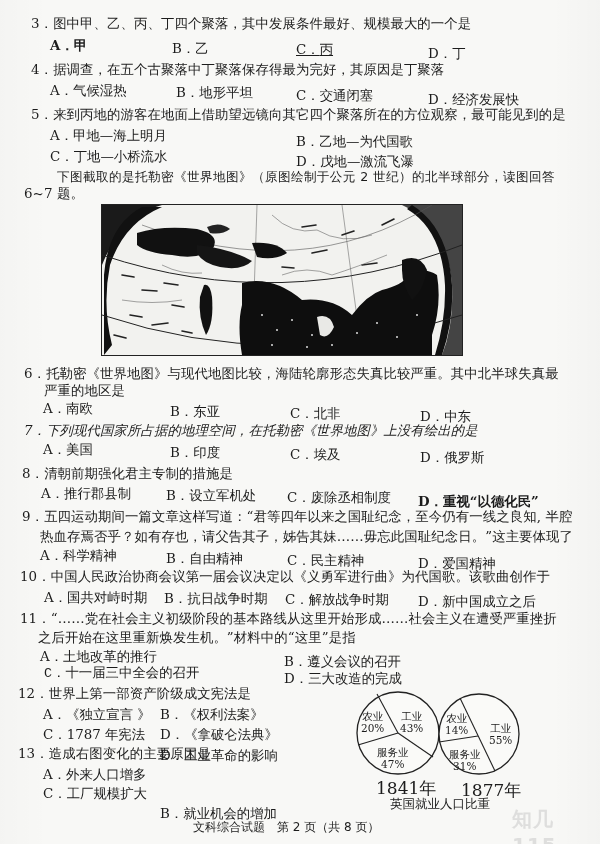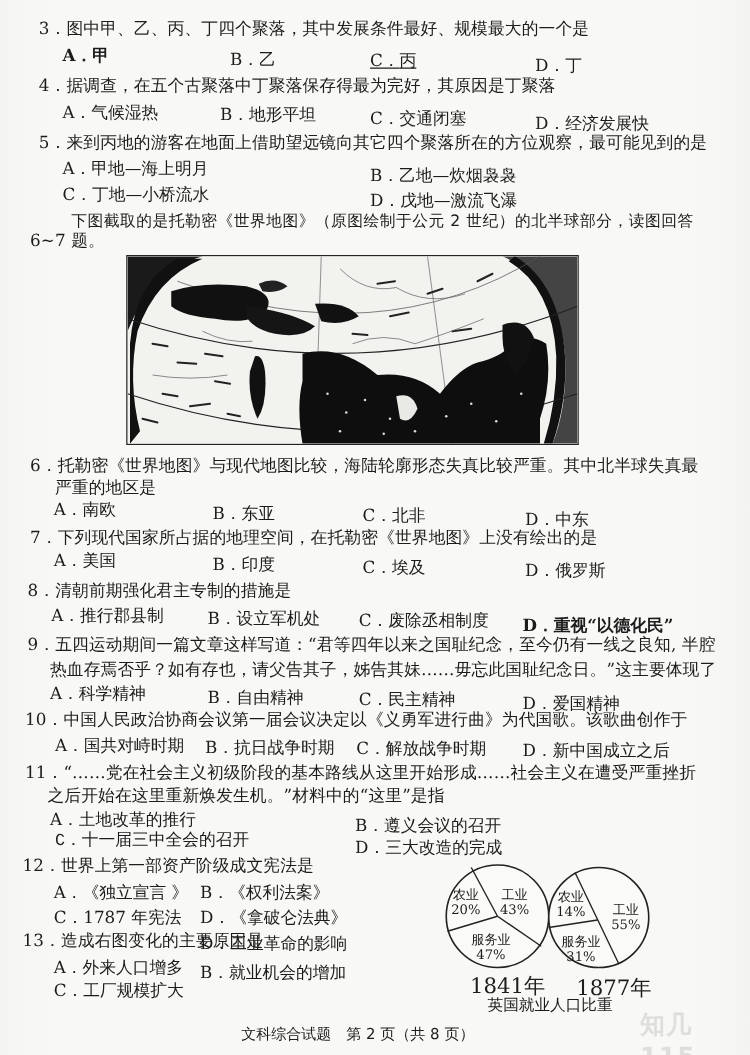--- a/index.html
+++ b/index.html
@@ -44,37 +44,37 @@
 </style>
 </head>
 <body>
 
 <div class="page-bg"></div>
 
 <div class="ln" style="left:31px;top:16px;">
   <span>3．</span><span>图中甲、乙、丙、丁四个聚落，其中发展条件最好、规模最大的一个是</span>
 </div>
 <div class="opt" style="left:50px;top:37px;font-weight:bold;"><span>A．</span><span>甲</span></div>
-<div class="opt" style="left:184px;top:41px;"><span>B．</span><span>乙</span></div>
+<div class="opt" style="left:172px;top:41px;"><span>B．</span><span>乙</span></div>
 <div class="opt" style="left:296px;top:42px;text-decoration:underline;"><span>C．</span><span>丙</span></div>
 <div class="opt" style="left:428px;top:46px;"><span>D．</span><span>丁</span></div>
 
 <div class="ln" style="left:31px;top:62px;">
   <span>4．</span><span>据调查，在五个古聚落中丁聚落保存得最为完好，其原因是丁聚落</span>
 </div>
 <div class="opt" style="left:50px;top:83px;"><span>A．</span><span>气候湿热</span></div>
 <div class="opt" style="left:176px;top:85px;"><span>B．</span><span>地形平坦</span></div>
 <div class="opt" style="left:296px;top:88px;"><span>C．</span><span>交通闭塞</span></div>
 <div class="opt" style="left:428px;top:92px;"><span>D．</span><span>经济发展快</span></div>
 
 <div class="ln" style="left:31px;top:107px;">
   <span>5．</span><span>来到丙地的游客在地面上借助望远镜向其它四个聚落所在的方位观察，最可能见到的是</span>
 </div>
 <div class="opt" style="left:50px;top:128px;"><span>A．</span><span>甲地—海上明月</span></div>
-<div class="opt" style="left:296px;top:134px;"><span>B．</span><span>乙地—炊烟袅袅</span></div>
+<div class="opt" style="left:296px;top:134px;"><span>B．</span><span>乙地—为代国歌</span></div>
 <div class="opt" style="left:50px;top:149px;"><span>C．</span><span>丁地—小桥流水</span></div>
 <div class="opt" style="left:296px;top:154px;"><span>D．</span><span>戊地—激流飞瀑</span></div>
 
 <div class="ln intro" style="left:57px;top:169px;">下图截取的是托勒密《世界地图》（原图绘制于公元 2 世纪）的北半球部分，读图回答</div>
 <div class="ln" style="left:24px;top:186px;">6~7 题。</div>
 
 <div class="map-frame">
   <svg width="360" height="150" viewBox="0 0 360 150">
     <rect width="360" height="150" fill="#f2f2ef"></rect>
 
@@ -141,21 +141,21 @@
 
 <div class="ln" style="left:24px;top:366px;">
   <span>6．</span><span>托勒密《世界地图》与现代地图比较，海陆轮廓形态失真比较严重。其中北半球失真最</span>
 </div>
 <div class="ln" style="left:44px;top:383px;">严重的地区是</div>
 <div class="opt" style="left:43px;top:401px;"><span>A．</span><span>南欧</span></div>
 <div class="opt" style="left:170px;top:404px;text-align:right;"><span>B．</span><span>东亚</span></div>
 <div class="opt" style="left:290px;top:406px;"><span>C．</span><span>北非</span></div>
 <div class="opt" style="left:420px;top:409px;"><span>D．</span><span>中东</span></div>
 
-<div class="ln" style="left:24px;top:423px;">
+<div class="ln" style="left:24px;top:423px;font-style:italic;">
   <span>7．</span><span>下列现代国家所占据的地理空间，在托勒密《世界地图》上没有绘出的是</span>
 </div>
 <div class="opt" style="left:43px;top:442px;"><span>A．</span><span>美国</span></div>
 <div class="opt" style="left:170px;top:445px;"><span>B．</span><span>印度</span></div>
 <div class="opt" style="left:290px;top:447px;"><span>C．</span><span>埃及</span></div>
 <div class="opt" style="left:420px;top:450px;"><span>D．</span><span>俄罗斯</span></div>
 
 <div class="ln" style="left:22px;top:466px;">
   <span>8．</span><span>清朝前期强化君主专制的措施是</span>
 </div>
@@ -195,21 +195,21 @@
 </div>
 <div class="opt" style="left:43px;top:707px;"><span>A．</span><span>《独立宣言 》</span></div>
 <div class="opt" style="left:160px;top:707px;"><span>B．</span><span>《权利法案》</span></div>
 <div class="opt" style="left:43px;top:727px;"><span>C．</span><span>1787 年宪法</span></div>
 <div class="opt" style="left:160px;top:727px;"><span>D．</span><span>《拿破仑法典》</span></div>
 
 <div class="ln" style="left:18px;top:746px;">
   <span>13．</span><span>造成右图变化的主要原因是</span>
 </div>
 <div class="opt" style="left:43px;top:767px;"><span>A．</span><span>外来人口增多</span></div>
-<div class="opt" style="left:160px;top:771px;"><span>B．</span><span>就业机会的增加</span></div>
+<div class="opt" style="left:160px;top:806px;"><span>B．</span><span>就业机会的增加</span></div>
 <div class="opt" style="left:43px;top:786px;"><span>C．</span><span>工厂规模扩大</span></div>
 <div class="opt" style="left:160px;top:748px;"><span>D．</span><span>工业革命的影响</span></div>
 
 <div class="pie-wrap" style="left:355px;top:690px;width:86px;height:86px;">
   <svg width="86" height="86" viewBox="0 0 86 86">
     <circle cx="43" cy="43" r="41" fill="#fafaf8" stroke="#222" stroke-width="1.3"></circle>
     <line x1="43" y1="43" x2="22" y2="4" stroke="#222" stroke-width="1.1"></line>
     <line x1="43" y1="43" x2="3" y2="55" stroke="#222" stroke-width="1.1"></line>
     <line x1="43" y1="43" x2="78" y2="67" stroke="#222" stroke-width="1.1"></line>
   </svg>

